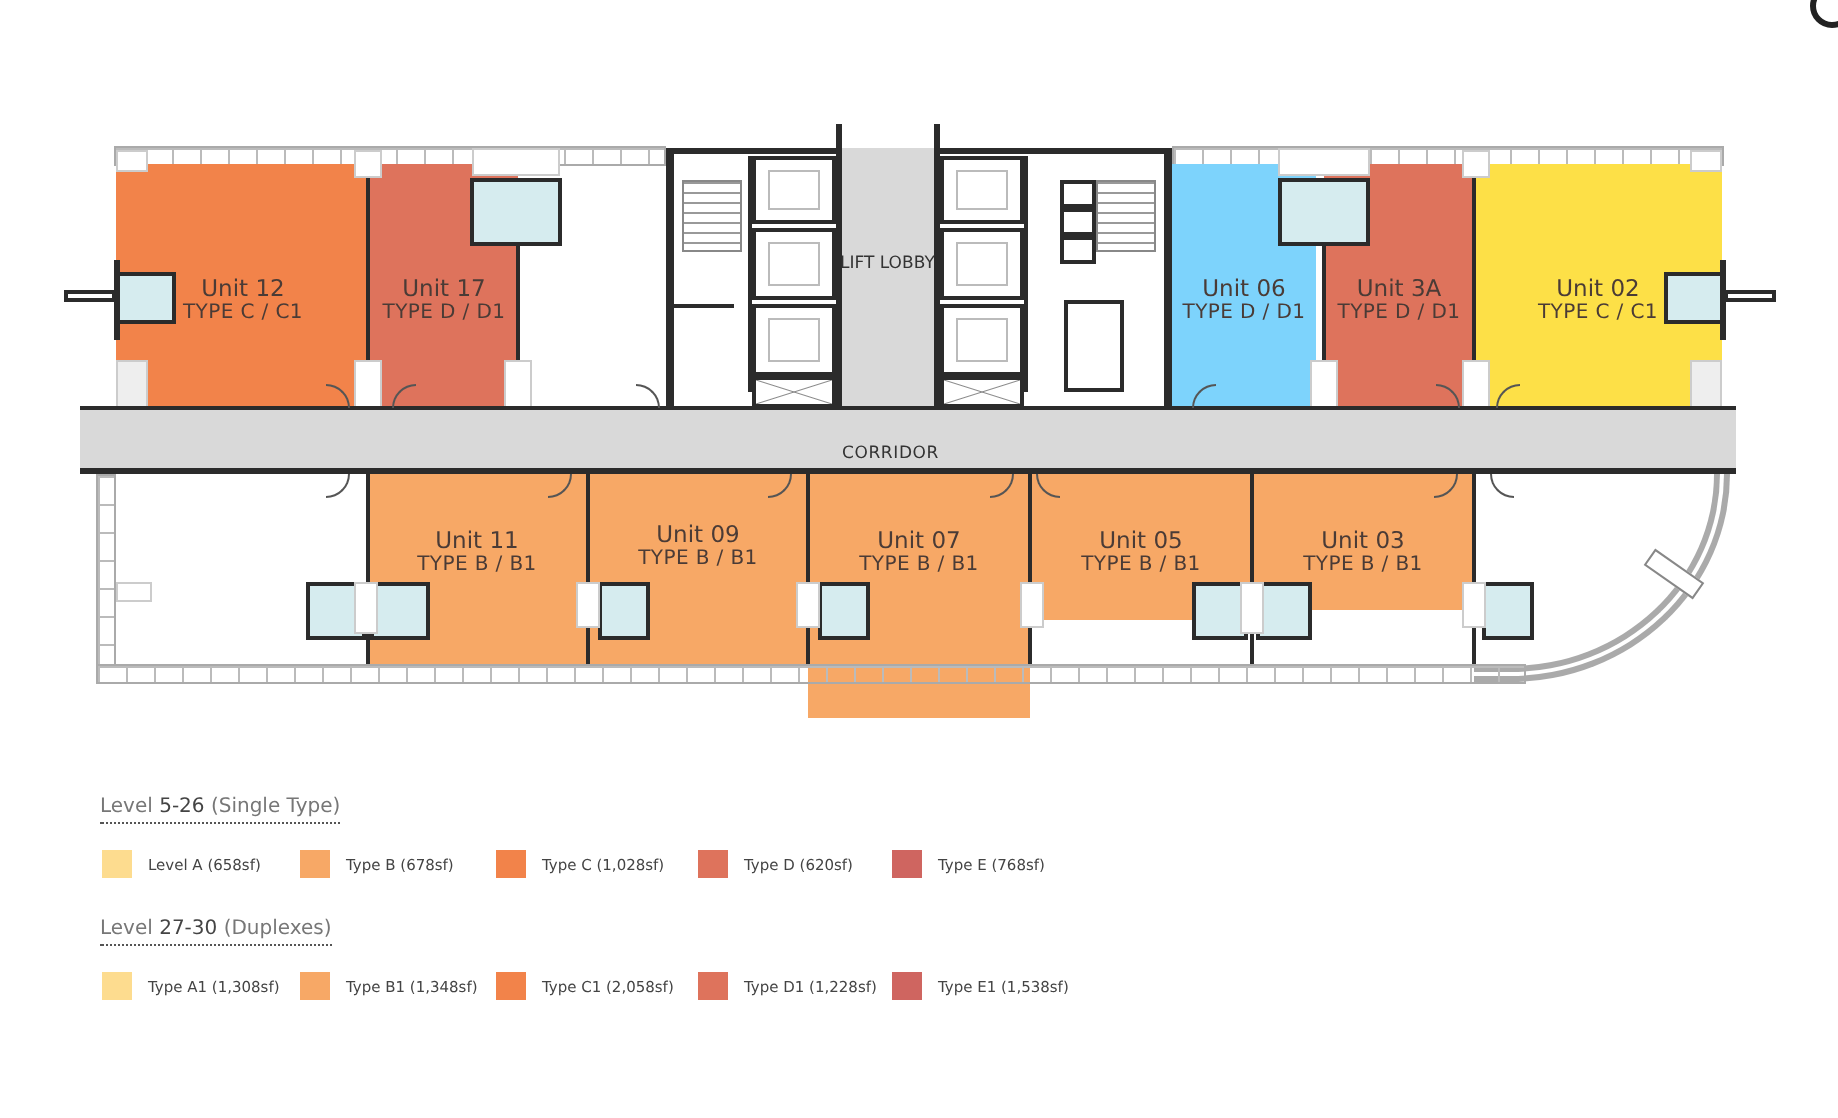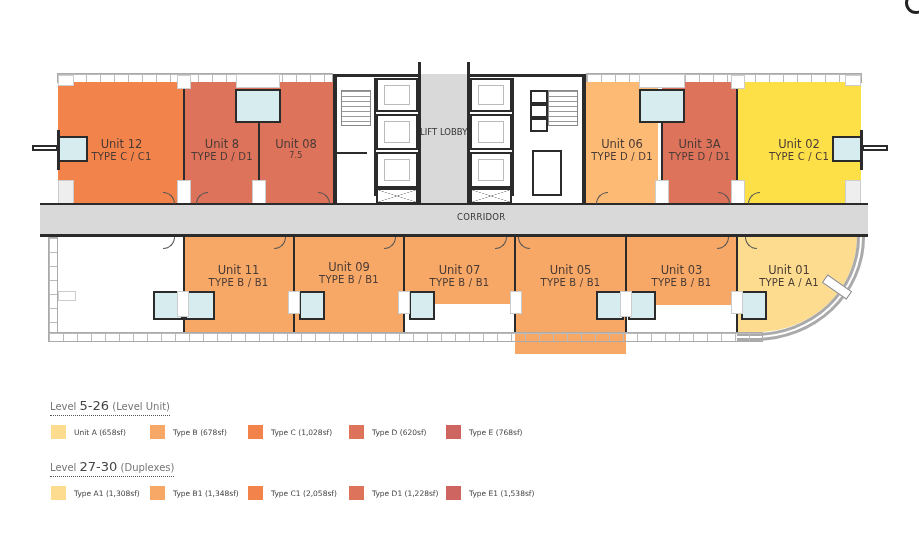--- a/index.html
+++ b/index.html
@@ -21,21 +21,21 @@
   .corridor-label{position:absolute;font-size:8.5px;color:#333;letter-spacing:0.3px;}
   .lobby-label{position:absolute;font-size:8.5px;color:#333;}
   .door{position:absolute;width:12px;height:12px;border:1px solid #555;box-sizing:border-box;border-radius:0 12px 0 0;border-left:none;border-bottom:none;}
   .grid-strip{position:absolute;background-image:linear-gradient(to right,#bbb 1px,transparent 1px),linear-gradient(to bottom,#bbb 1px,transparent 1px);background-size:14px 4px;border:1px solid #aaa;box-sizing:border-box;}
   .grid-strip-v{position:absolute;background-image:linear-gradient(to right,#bbb 1px,transparent 1px),linear-gradient(to bottom,#bbb 1px,transparent 1px);background-size:4px 14px;border:1px solid #aaa;box-sizing:border-box;}
   .stair{position:absolute;background-image:repeating-linear-gradient(to bottom,#999 0 1px,transparent 1px 5px);border:1px solid #888;box-sizing:border-box;}
   .xbox{position:absolute;border:2px solid #2b2b2b;box-sizing:border-box;background:
      linear-gradient(to top right,transparent calc(50% - 0.5px),#888 50%,transparent calc(50% + 0.5px)),
      linear-gradient(to bottom right,transparent calc(50% - 0.5px),#888 50%,transparent calc(50% + 0.5px)),#fff;}
   .legend-title{position:absolute;font-size:10px;color:#777;border-bottom:1px dotted #555;padding-bottom:2px;}
-  .legend-title b{font-weight:normal;color:#444;font-size:13px;}
+  .legend-title b{font-weight:normal;color:#444;font-size:10px;}
   .legend-item{position:absolute;display:flex;align-items:center;height:14px;}
   .swatch{width:15px;height:14px;margin-right:8px;}
   .legend-text{font-size:7.5px;color:#444;white-space:nowrap;}
   .corner-mark{position:absolute;right:-8px;top:-8px;width:16px;height:16px;border-radius:50%;border:3px solid #222;}
 </style>
 </head>
 <body>
 
 <div class="plan">
 
@@ -43,31 +43,25 @@
   <div class="grid-strip" style="left:586px;top:73px;width:276px;height:10px;background-size:14px 10px;"></div>
 
   <div class="unit" style="left:58px;top:82px;width:127px;height:122px;background:#f2834a;">
     <div class="unit-label" style="top:56px;">
       <span class="unit-name">Unit 12</span>
       <span class="unit-type">TYPE C / C1</span>
     </div>
   </div>
   <div class="unit" style="left:185px;top:82px;width:74px;height:122px;background:#de735c;">
     <div class="unit-label" style="top:56px;">
-      <span class="unit-name">Unit 8</span>
+      <span class="unit-name">Unit 17</span>
       <span class="unit-type">TYPE D / D1</span>
     </div>
   </div>
-  <div class="unit" style="left:259px;top:82px;width:74px;height:122px;background:#de735c;">
-    <div class="unit-label" style="top:56px;">
-      <span class="unit-name">Unit 08</span>
-      <span class="unit-type" style="font-size:8px;">7.5</span>
-    </div>
-  </div>
-  <div class="unit" style="left:586px;top:82px;width:72px;height:122px;background:#fdba74;">
+  <div class="unit" style="left:586px;top:82px;width:72px;height:122px;background:#7dd3fc;">
     <div class="unit-label" style="top:56px;">
       <span class="unit-name">Unit 06</span>
       <span class="unit-type">TYPE D / D1</span>
     </div>
   </div>
   <div class="unit" style="left:662px;top:82px;width:75px;height:122px;background:#de735c;">
     <div class="unit-label" style="top:56px;">
       <span class="unit-name">Unit 3A</span>
       <span class="unit-type">TYPE D / D1</span>
     </div>
@@ -131,63 +125,57 @@
 
   <div class="core-room" style="left:530px;top:90px;width:18px;height:14px;"></div>
   <div class="core-room" style="left:530px;top:104px;width:18px;height:14px;"></div>
   <div class="core-room" style="left:530px;top:118px;width:18px;height:14px;"></div>
   <div class="core-room" style="left:532px;top:150px;width:30px;height:46px;"></div>
   <div class="wall-h" style="left:337px;top:152px;width:30px;height:2px;"></div>
 
   <div class="corridor" style="left:40px;top:205px;width:828px;height:29px;"></div>
   <div class="wall-h" style="left:40px;top:203px;width:828px;height:2px;"></div>
   <div class="wall-h" style="left:40px;top:234px;width:828px;height:3px;"></div>
-  <div class="corridor-label" style="left:421px;top:212px;margin-left:36px;">CORRIDOR</div>
+  <div class="corridor-label" style="left:421px;top:222px;">CORRIDOR</div>
 
   <div class="door" style="left:163px;top:192px;"></div>
   <div class="door" style="left:196px;top:192px;transform:scaleX(-1);"></div>
   <div class="door" style="left:318px;top:192px;"></div>
   <div class="door" style="left:596px;top:192px;transform:scaleX(-1);"></div>
   <div class="door" style="left:718px;top:192px;"></div>
   <div class="door" style="left:748px;top:192px;transform:scaleX(-1);"></div>
 
   <div class="unit" style="left:183px;top:237px;width:111px;height:95px;background:#f7a866;">
     <div class="unit-label" style="top:27px;">
       <span class="unit-name">Unit 11</span>
       <span class="unit-type">TYPE B / B1</span>
     </div>
   </div>
   <div class="unit" style="left:294px;top:237px;width:110px;height:95px;background:#f7a866;">
     <div class="unit-label" style="top:24px;">
       <span class="unit-name">Unit 09</span>
       <span class="unit-type">TYPE B / B1</span>
     </div>
   </div>
-  <div class="unit" style="left:404px;top:237px;width:111px;height:67px;background:#f7a866;">
+  <div class="unit" style="left:404px;top:237px;width:111px;height:122px;background:#f7a866;">
     <div class="unit-label" style="top:27px;">
       <span class="unit-name">Unit 07</span>
       <span class="unit-type">TYPE B / B1</span>
     </div>
   </div>
-  <div class="unit" style="left:515px;top:237px;width:111px;height:117px;background:#f7a866;">
+  <div class="unit" style="left:515px;top:237px;width:111px;height:73px;background:#f7a866;">
     <div class="unit-label" style="top:27px;">
       <span class="unit-name">Unit 05</span>
       <span class="unit-type">TYPE B / B1</span>
     </div>
   </div>
   <div class="unit" style="left:626px;top:237px;width:111px;height:68px;background:#f7a866;">
     <div class="unit-label" style="top:27px;">
       <span class="unit-name">Unit 03</span>
       <span class="unit-type">TYPE B / B1</span>
-    </div>
-  </div>
-  <div class="unit" style="left:737px;top:237px;width:120px;height:95px;background:#fddc8f;border-bottom-right-radius:100px 95px;">
-    <div class="unit-label" style="top:27px;left:-16px;">
-      <span class="unit-name">Unit 01</span>
-      <span class="unit-type">TYPE A / A1</span>
     </div>
   </div>
   <div class="abs" style="left:737px;top:237px;width:128px;height:104px;border-right:8px double #aaa;border-bottom:8px double #aaa;border-bottom-right-radius:110px 104px;"></div>
   <div class="abs" style="left:822px;top:282px;width:30px;height:10px;background:#fff;border:1px solid #888;transform:rotate(35deg);"></div>
 
   <div class="wall-v" style="left:183px;top:237px;height:95px;"></div>
   <div class="wall-v" style="left:293px;top:237px;height:95px;"></div>
   <div class="wall-v" style="left:403px;top:237px;height:95px;"></div>
   <div class="wall-v" style="left:514px;top:237px;height:95px;"></div>
   <div class="wall-v" style="left:625px;top:237px;height:95px;"></div>
@@ -215,25 +203,25 @@
   <div class="door" style="left:518px;top:237px;transform:scale(-1,-1);"></div>
   <div class="door" style="left:717px;top:237px;transform:scaleY(-1);"></div>
   <div class="door" style="left:745px;top:237px;transform:scale(-1,-1);"></div>
 
   <div class="grid-strip-v" style="left:48px;top:237px;width:10px;height:96px;background-size:10px 14px;"></div>
   <div class="grid-strip" style="left:48px;top:332px;width:715px;height:10px;background-size:14px 10px;"></div>
 </div>
 
 <div>
   <div class="legend-title" style="left:50px;top:398px;">
-    <span>Level </span><b>5-26</b><span> (Level Unit)</span>
+    <span>Level </span><b>5-26</b><span> (Single Type)</span>
   </div>
   <div class="legend-item" style="left:51px;top:425px;">
     <div class="swatch" style="background:#fddc8f;"></div>
-    <span class="legend-text">Unit A (658sf)</span>
+    <span class="legend-text">Level A (658sf)</span>
   </div>
   <div class="legend-item" style="left:150px;top:425px;">
     <div class="swatch" style="background:#f7a866;"></div>
     <span class="legend-text">Type B (678sf)</span>
   </div>
   <div class="legend-item" style="left:248px;top:425px;">
     <div class="swatch" style="background:#f2834a;"></div>
     <span class="legend-text">Type C (1,028sf)</span>
   </div>
   <div class="legend-item" style="left:349px;top:425px;">

